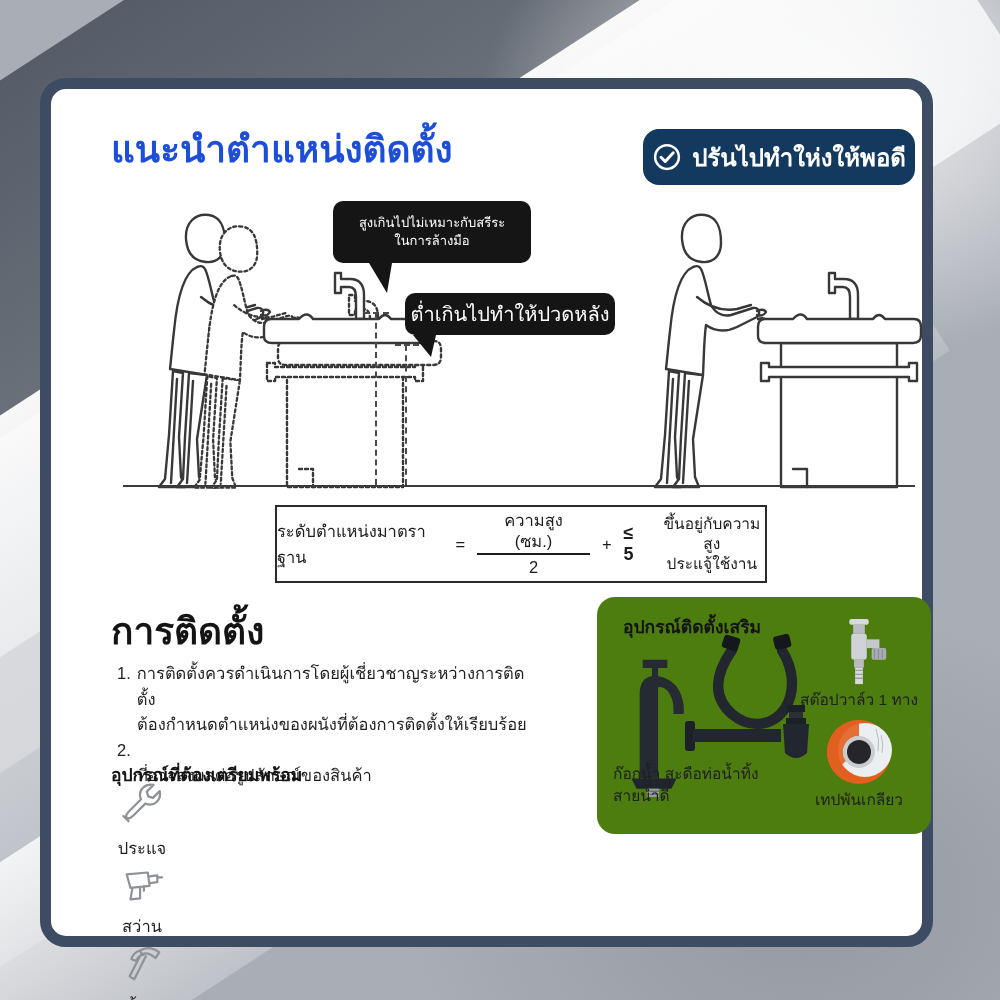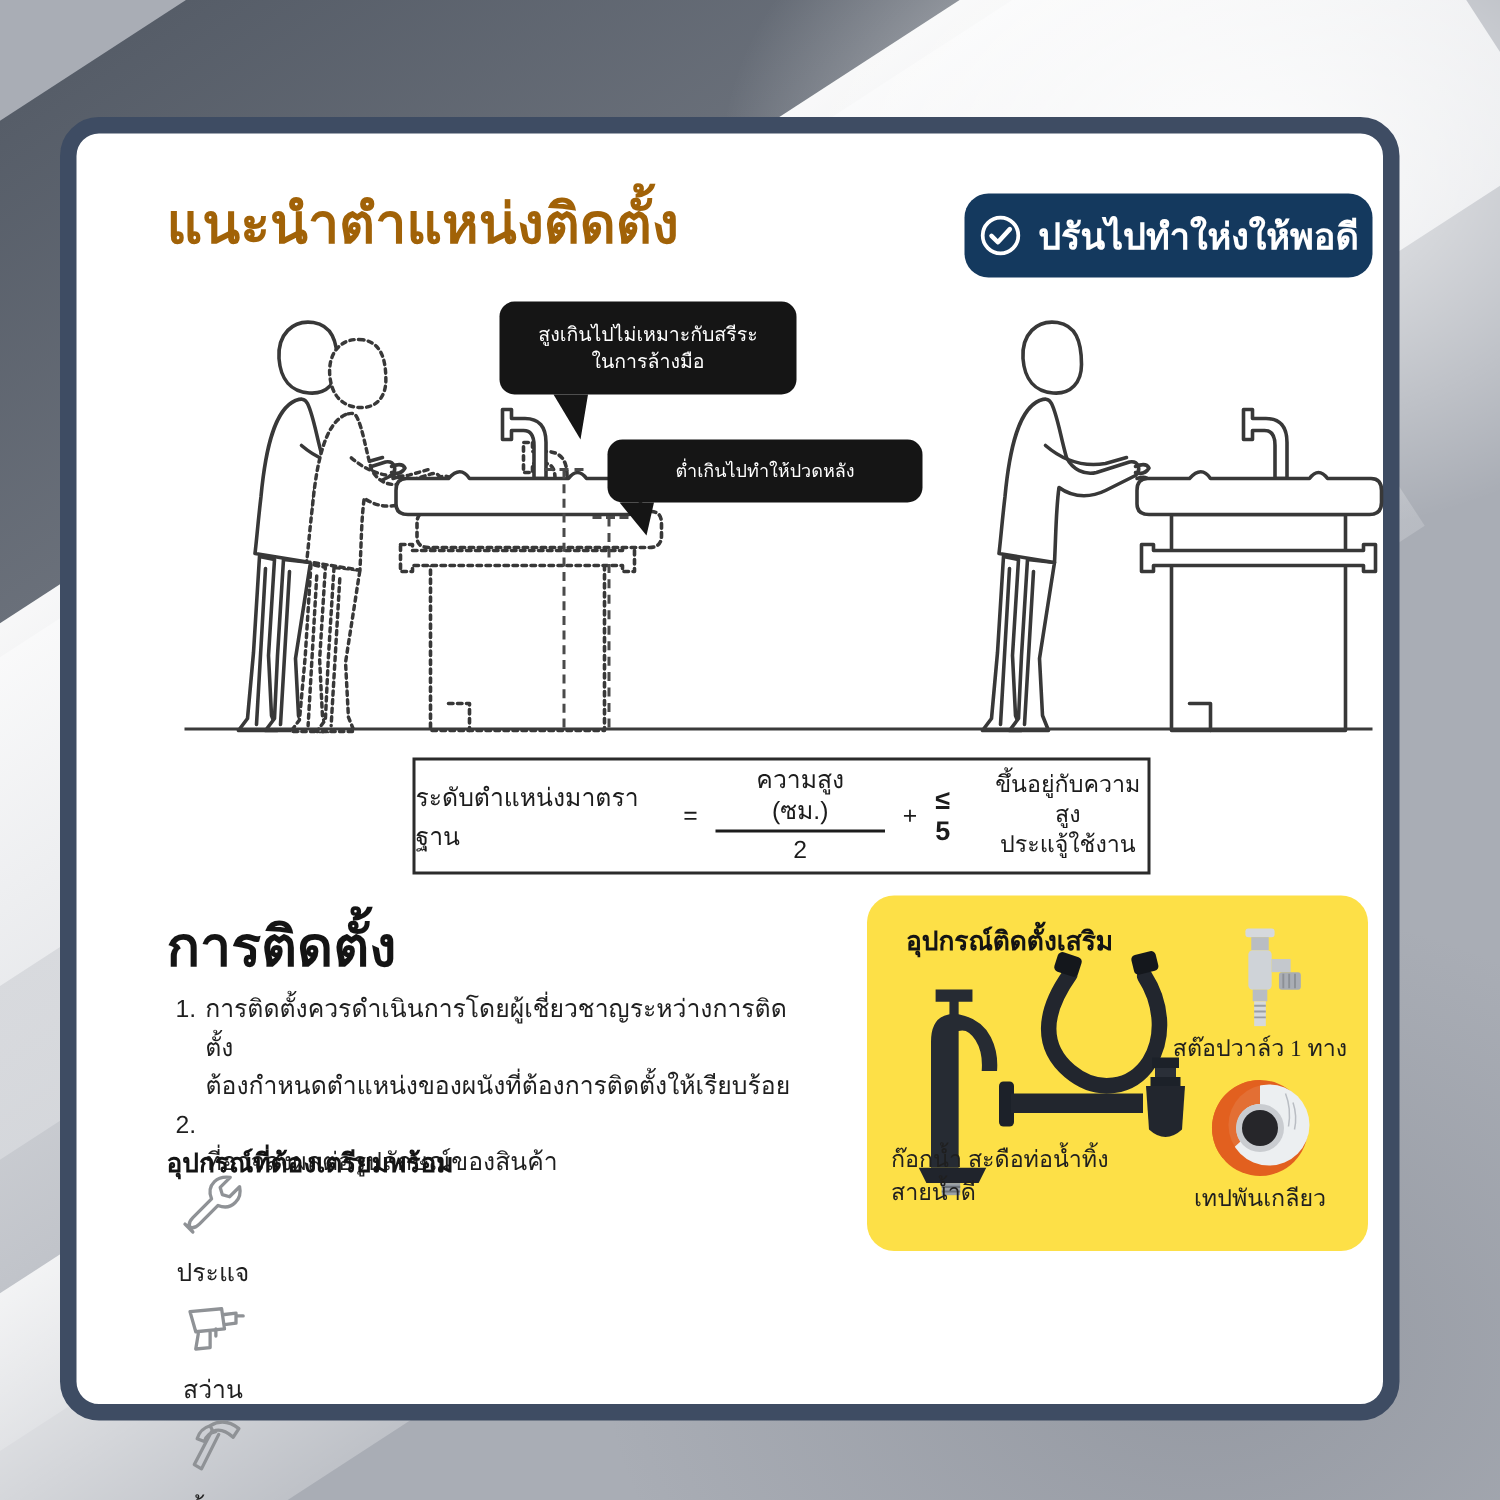--- a/index.html
+++ b/index.html
@@ -22,32 +22,32 @@
   .glow-tr{width:700px;height:500px;right:-180px;top:-140px;border-radius:50%;
     background:radial-gradient(closest-side,rgba(255,255,255,.85),rgba(255,255,255,0));}
   .shade-br{width:800px;height:600px;right:-200px;bottom:-200px;border-radius:50%;
     background:radial-gradient(closest-side,rgba(110,115,126,.35),rgba(110,115,126,0));}
   
   .card{
     left:40px;top:78px;width:893px;height:869px;box-sizing:border-box;
     background:#ffffff;border:11px solid #3e4c63;border-radius:26px;
   }
   .card-inner{position:absolute;inset:0;}
-  .page-title{left:60px;top:30px;font-size:37px;font-weight:700;color:#a16207;}
+  .page-title{left:60px;top:30px;font-size:37px;font-weight:700;color:#1d4ed8;}
   .section-title{left:60px;top:512px;font-size:37px;font-weight:700;color:#141414;}
   .badge{
     left:592px;top:40px;width:272px;height:56px;background:#14395e;border-radius:16px;
     display:flex;align-items:center;justify-content:center;gap:10px;color:#ffffff;
   }
   .badge span{font-size:24px;font-weight:700;}
   
   .tip{background:#151515;color:#fff;border-radius:10px;text-align:center;
     display:flex;flex-direction:column;justify-content:center;line-height:1.35;}
   .tip-high{left:282px;top:112px;width:198px;height:62px;font-size:13px;}
-  .tip-low{left:354px;top:204px;width:210px;height:42px;font-size:12px;}
+  .tip-low{left:354px;top:204px;width:210px;height:42px;font-size:20px;}
   .tail{position:absolute;top:100%;width:0;height:0;
     border-left:18px solid transparent;border-right:5px solid transparent;
     border-top:30px solid #151515;}
   .tip-high .tail{left:36px;}
   .tip-low .tail{left:8px;border-top-width:22px;}
   
   .mline{border-left:2px dashed #4a4a4a;}
   .mtick{border-top:2px dashed #4a4a4a;height:0;}
   .ground{left:72px;top:396px;width:792px;height:2px;background:#3b3b3b;}
   .illus{position:absolute;}
@@ -69,21 +69,21 @@
   .install-list{left:66px;top:572px;width:420px;font-size:16.5px;color:#1f1f1f;line-height:1.55;}
   .li-row{display:flex;gap:6px;}
   .li-cont{padding-left:20px;}
   .tools-heading{left:60px;top:672px;font-size:17.5px;font-weight:700;color:#141414;}
   .tools-row{left:52px;top:694px;width:420px;display:flex;justify-content:space-between;flex-direction:column;}
   .tool{width:78px;display:flex;flex-direction:column;align-items:center;gap:6px;}
   .tool svg{width:46px;height:46px;stroke:#8f9296;stroke-width:2.3;fill:none;
     stroke-linecap:round;stroke-linejoin:round;}
   .tool-label{font-size:16.5px;color:#1f1f1f;}
   
-  .panel{left:527px;top:508px;width:334px;height:237px;background:#fde047;border-radius:18px;font-family:Liberation Serif, serif;}
+  .panel{left:546px;top:508px;width:334px;height:237px;background:#4d7c0f;border-radius:18px;}
   .panel-heading{left:26px;top:16px;font-size:17.5px;font-weight:700;color:#141414;}
   .acc-label{font-size:15.5px;color:#1f1f1f;line-height:1.45;}
   .lbl-valve{left:178px;top:92px;width:168px;text-align:center;}
   .lbl-set{left:16px;top:166px;width:210px;}
   .lbl-tape{left:192px;top:192px;width:140px;text-align:center;}
 </style>
 </head>
 <body>
 
 <div>

